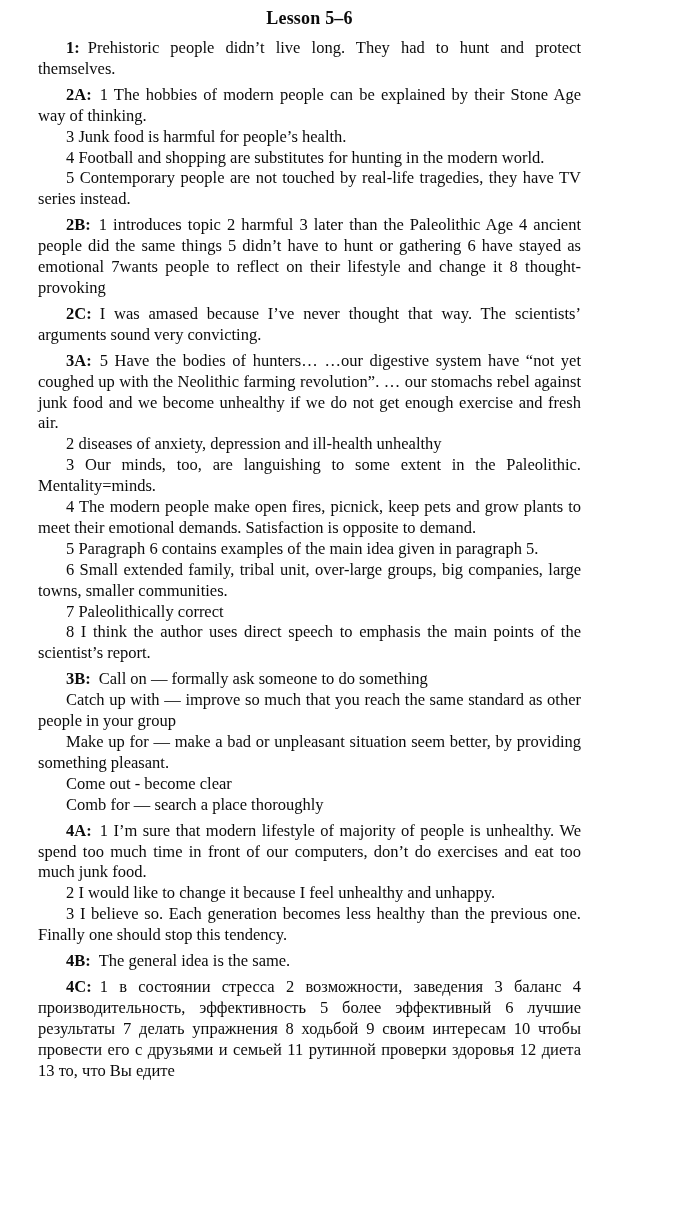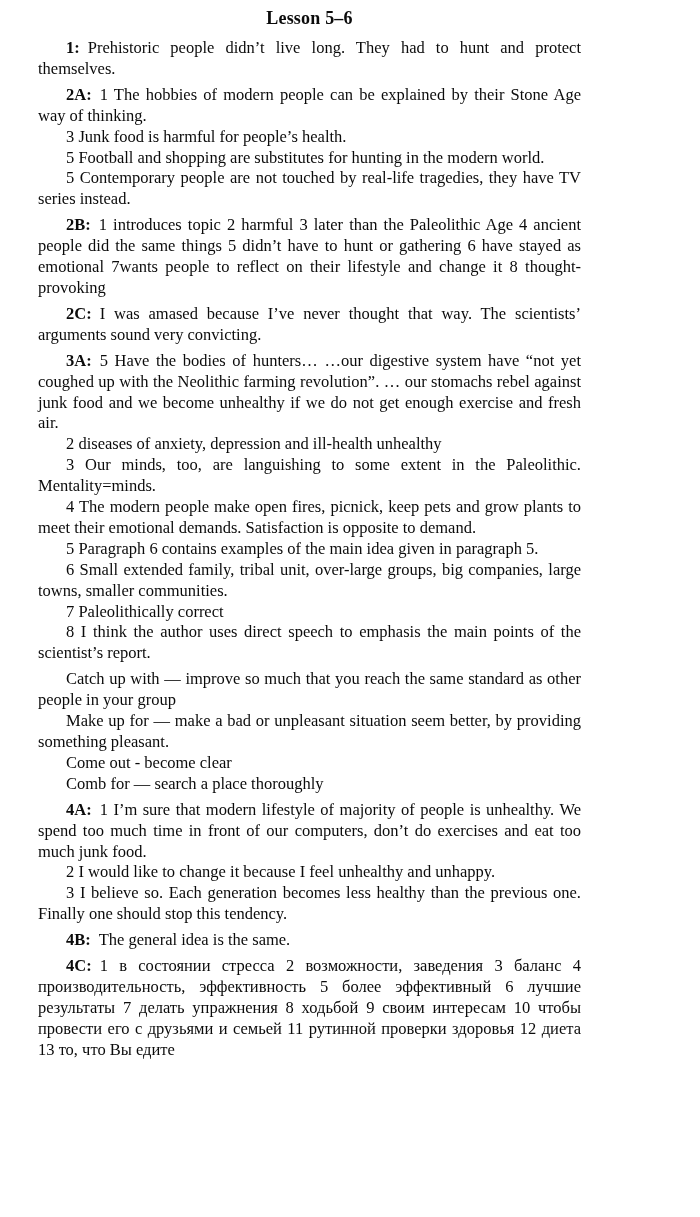--- a/index.html
+++ b/index.html
@@ -43,40 +43,41 @@
 
 <main class="page">
   <h1 class="title">Lesson 5–6</h1>
   <div id="sections">
       <section class="section first">
         <p class="para"><b class="label">1:</b><span class="txt">Prehistoric people didn’t live long. They had to hunt and protect themselves.</span></p>
       </section>
       <section class="section">
         <p class="para"><b class="label">2A:</b><span class="txt">1 The hobbies of modern people can be explained by their Stone Age way of thinking.</span></p>
         <p class="para"><span class="txt">3 Junk food is harmful for people’s health.</span></p>
-        <p class="para"><span class="txt">5 Football and shopping are substitutes for hunting in the modern world.</span></p>
+        <p class="para"><span class="txt">4 Football and shopping are substitutes for hunting in the modern world.</span></p>
         <p class="para"><span class="txt">5 Contemporary people are not touched by real-life tragedies, they have TV series instead.</span></p>
       </section>
       <section class="section">
         <p class="para"><b class="label">2B:</b><span class="txt">1 introduces topic 2 harmful 3 later than the Paleolithic Age 4 ancient people did the same things 5 didn’t have to hunt or gathering 6 have stayed as emotional 7wants people to reflect on their lifestyle and change it 8 thought-provoking</span></p>
       </section>
       <section class="section">
         <p class="para"><b class="label">2C:</b><span class="txt">I was amased because I’ve never thought that way. The scientists’ arguments sound very convicting.</span></p>
       </section>
       <section class="section">
         <p class="para"><b class="label">3A:</b><span class="txt">5 Have the bodies of hunters… …our digestive system have “not yet coughed up with the Neolithic farming revolution”. … our stomachs rebel against junk food and we become unhealthy if we do not get enough exercise and fresh air.</span></p>
         <p class="para"><span class="txt">2 diseases of anxiety, depression and ill-health unhealthy</span></p>
         <p class="para"><span class="txt">3 Our minds, too, are languishing to some extent in the Paleolithic. Mentality=minds.</span></p>
         <p class="para"><span class="txt">4 The modern people make open fires, picnick, keep pets and grow plants to meet their emotional demands. Satisfaction is opposite to demand.</span></p>
         <p class="para"><span class="txt">5 Paragraph 6 contains examples of the main idea given in paragraph 5.</span></p>
         <p class="para"><span class="txt">6 Small extended family, tribal unit, over-large groups, big companies, large towns, smaller communities.</span></p>
         <p class="para"><span class="txt">7 Paleolithically correct</span></p>
         <p class="para"><span class="txt">8 I think the author uses direct speech to emphasis the main points of the scientist’s report.</span></p>
       </section>
       <section class="section">
+        <p class="para"><b class="label">3B:</b><span class="txt">Call on — formally ask someone to do something</span></p>
         <p class="para"><span class="txt">Catch up with — improve so much that you reach the same standard as other people in your group</span></p>
         <p class="para"><span class="txt">Make up for — make a bad or unpleasant situation seem better, by providing something pleasant.</span></p>
         <p class="para"><span class="txt">Come out - become clear</span></p>
         <p class="para"><span class="txt">Comb for — search a place thoroughly</span></p>
       </section>
       <section class="section">
         <p class="para"><b class="label">4A:</b><span class="txt">1 I’m sure that modern lifestyle of majority of people is unhealthy. We spend too much time in front of our computers, don’t do exercises and eat too much junk food.</span></p>
         <p class="para"><span class="txt">2 I would like to change it because I feel unhealthy and unhappy.</span></p>
         <p class="para"><span class="txt">3 I believe so. Each generation becomes less healthy than the previous one. Finally one should stop this tendency.</span></p>
       </section>

